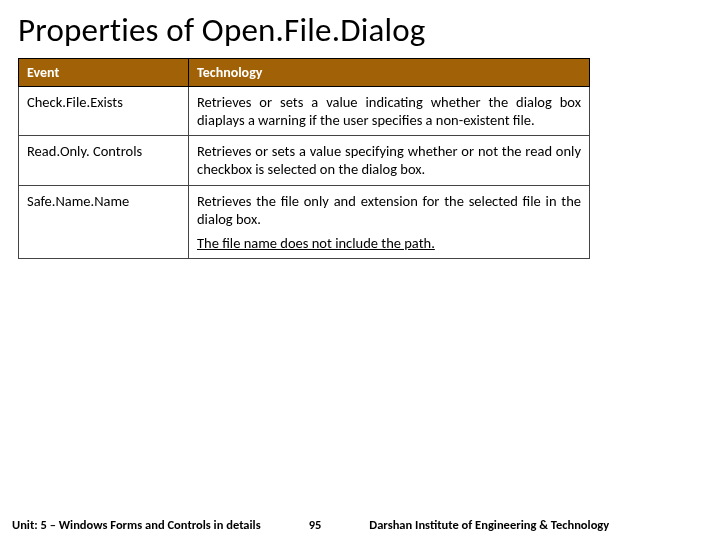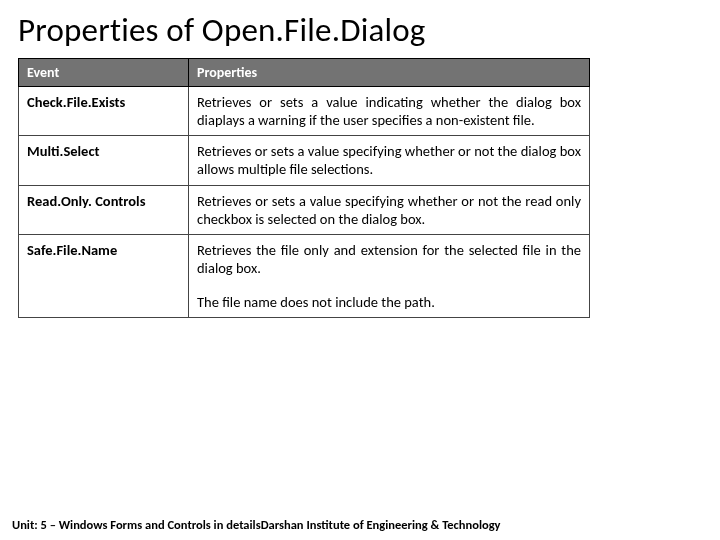--- a/index.html
+++ b/index.html
@@ -1,68 +1,65 @@
 <!DOCTYPE html>
 <html><head>
 <meta charset="utf-8">
 <style>
   * { box-sizing: border-box; margin: 0; padding: 0; }
   html, body { width: 720px; height: 540px; font-family: Calibri, "Segoe UI", Arial, sans-serif; background: #fff; color: #000; }
   .slide { width: 608px; height: 540px; position: relative; padding: 10px 18px 0 18px; }
   .title { font-size: 33px; font-weight: 400; letter-spacing: 0.2px; margin-bottom: 8px; }
   table { width: 100%; border-collapse: collapse; table-layout: fixed; }
-  th { background: #737373; color: #fff; text-align: left; font-weight: 700; font-size: 14px; padding: 5px 8px; border: 1px solid #000; }
+  th { background: #a16207; color: #fff; text-align: left; font-weight: 700; font-size: 14px; padding: 5px 8px; border: 1px solid #000; }
   td { font-size: 14.5px; padding: 6px 8px; border: 1px solid #444; vertical-align: top; line-height: 1.25; }
-  td.event { font-weight: 700; width: 170px; white-space: nowrap; }
+  td.event { font-weight: 400; width: 170px; white-space: nowrap; }
   td.desc { text-align: justify; }
-  .desc-extra { margin-top: 16px; }
+  .desc-extra { margin-top: 6px; text-decoration: underline; }
   col.c-event { width: 170px; }
   col.c-desc { width: auto; }
-  .footer { position: absolute; left: 0; right: 0; bottom: 8px; padding: 0 12px; font-size: 12.5px; font-weight: 700; display: flex; align-items: center; }
+  .footer { position: absolute; left: 0; right: 0; bottom: 8px; padding: 0 12px; font-size: 12.5px; font-weight: 700; display: flex; align-items: center; gap: 48px; }
   .footer .unit { flex: 0 0 auto; }
   .footer .page { flex: 1 1 auto; text-align: center; }
   .footer .org { flex: 0 0 auto; text-align: right; }
 </style>
 </head>
 <body>
 
 <div class="slide">
   <h1 class="title">Properties of Open.File.Dialog</h1>
 
   <table>
     <colgroup>
         <col class="c-event">
         <col class="c-desc">
       </colgroup>
     <thead>
       <tr>
         <th>Event</th>
-        <th>Properties</th>
+        <th>Technology</th>
       </tr>
     </thead>
     <tbody>
       <tr>
         <td class="event">Check.File.Exists</td>
         <td class="desc">Retrieves or sets a value indicating whether the dialog box diaplays a warning if the user specifies a non-existent file.</td>
       </tr>
       <tr>
-        <td class="event">Multi.Select</td>
-        <td class="desc">Retrieves or sets a value specifying whether or not the dialog box allows multiple file selections.</td>
-      </tr>
-      <tr>
         <td class="event">Read.Only. Controls</td>
         <td class="desc">Retrieves or sets a value specifying whether or not the read only checkbox is selected on the dialog box.</td>
       </tr>
       <tr>
-        <td class="event">Safe.File.Name</td>
+        <td class="event">Safe.Name.Name</td>
         <td class="desc">
           <span>Retrieves the file only and extension for the selected file in the dialog box.</span>
           <div class="desc-extra">The file name does not include the path.</div>
         </td>
       </tr>
     </tbody>
   </table>
 
   <div class="footer">
     <div class="unit">Unit: 5 – Windows Forms and Controls in details</div>
+    <div class="page">95</div>
     <div class="org">Darshan Institute of Engineering &amp; Technology</div>
   </div>
 </div>
 
 </body></html>

